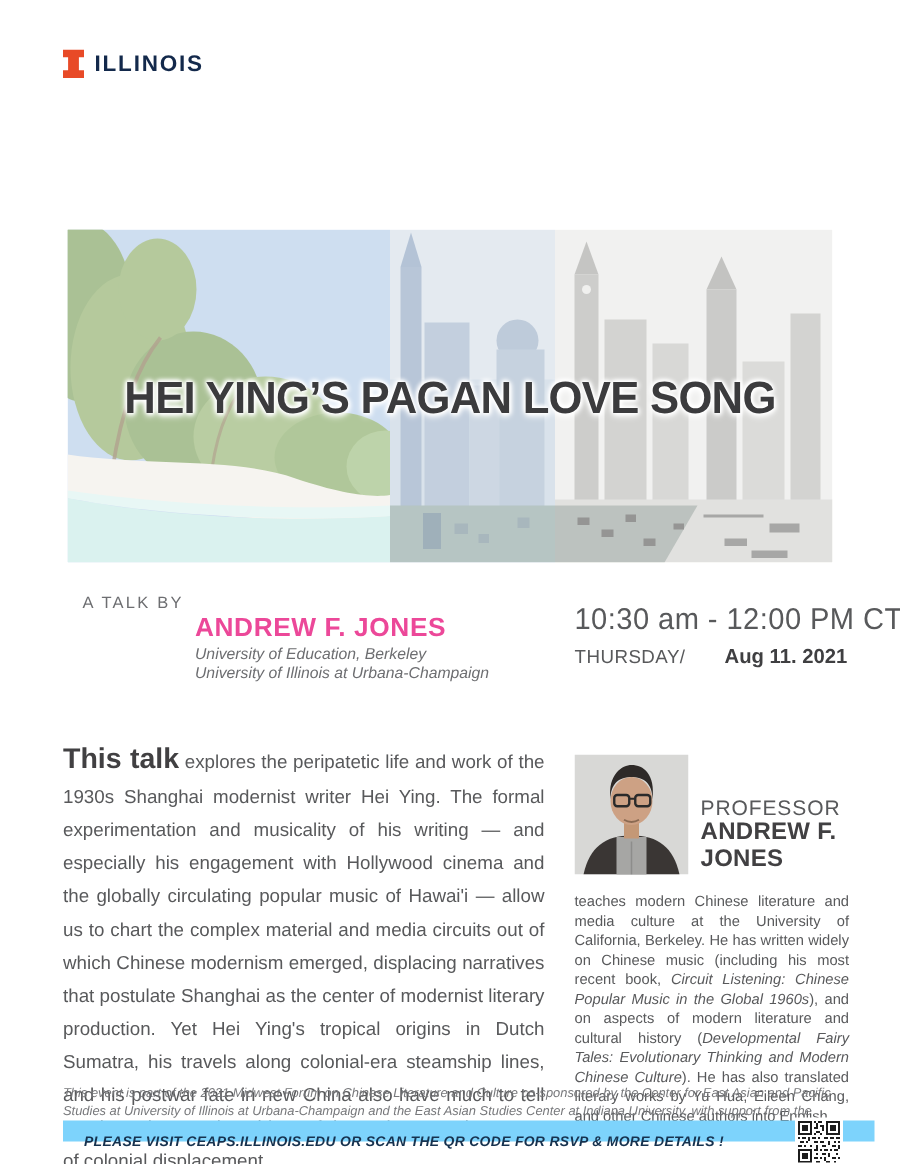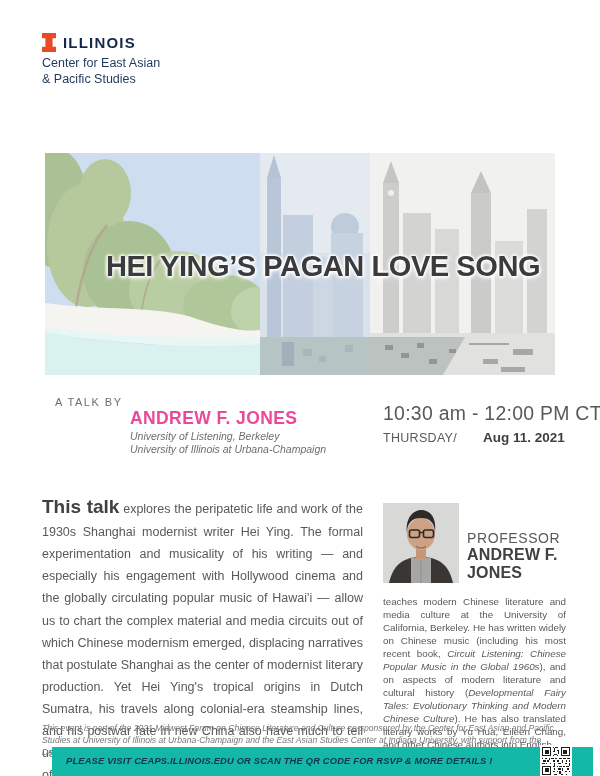--- a/index.html
+++ b/index.html
@@ -14,21 +14,21 @@
   .logo-row { display:flex; align-items:center; gap:7px; }
   .block-i { width:14px; height:19px; display:block; }
   .wordmark { font-size:15px; font-weight:bold; letter-spacing:1.2px; color:#13294B; }
   .unit-name { margin-top:4px; font-size:12.5px; line-height:1.25; color:#1e3a5c; }
   .forum-line { position:absolute; left:42px; top:106px; white-space:nowrap; }
   .forum-title { display:inline-block; font-size:14px; font-weight:bold; color:#4a4a4c;
     letter-spacing:-0.4px; transform:scaleX(0.93); transform-origin:left center; }
   .presents { display:inline-block; font-size:12.5px; color:#606062; margin-left:6px;
     transform:scaleX(0.9); transform-origin:left center; }
   
-  .banner { position:absolute; left:45px; top:153px; width:556px; height:222px; overflow:hidden; }
+  .banner { position:absolute; left:45px; top:153px; width:510px; height:222px; overflow:hidden; }
   .banner svg { display:block; }
   .banner-title {
     position:absolute; left:0; right:0; top:96px; text-align:center;
     font-size:30px; font-weight:bold; color:#3b3b3d; letter-spacing:-0.5px;
     transform:scaleX(0.97);
     text-shadow:0 0 2px #fff, 0 0 4px #fff, 1px 1px 3px #fff, -1px -1px 3px #fff, 0 2px 5px rgba(255,255,255,.9);
     white-space:nowrap;
   }
   
   .talkby-label { position:absolute; left:55px; top:396px; font-size:11px; letter-spacing:1.5px; color:#6d6e71; }
@@ -51,41 +51,37 @@
   .prof-photo { position:absolute; left:0; top:0; width:76px; height:80px; display:block; }
   .prof-heading { position:absolute; left:84px; top:27px; }
   .prof-title { font-size:14px; color:#58595b; letter-spacing:0.6px; }
   .prof-name { font-size:16px; font-weight:bold; color:#414042; line-height:1.15; letter-spacing:0.2px; }
   .prof-bio { position:absolute; left:0; top:92px; width:183px; font-size:9.8px; color:#58595b;
     line-height:1.33; text-align:justify; }
   .bio-italic { font-style:italic; }
   
   .disclaimer { position:absolute; left:42px; top:722px; width:530px; font-size:8.6px;
     font-style:italic; color:#77787b; line-height:1.4; }
-  .footer-bar { position:absolute; left:52px; top:747px; width:541px; height:29px; background:#14b8a6; }
+  .footer-bar { position:absolute; left:42px; top:747px; width:541px; height:14px; background:#7dd3fc; }
   .footer-cta { position:absolute; left:14px; top:9px; font-size:9.3px; font-weight:bold;
     font-style:italic; color:#16324f; letter-spacing:0.2px; white-space:nowrap; }
   .qr { position:absolute; right:21px; top:-2px; width:32px; height:32px; background:#fff; padding:2px; }
   .qr svg { display:block; width:28px; height:28px; }
 </style>
 </head>
 <body>
 
 <div class="page">
 
   <div class="logo-block">
     <div class="logo-row">
       <svg class="block-i" viewBox="0 0 14 19" aria-hidden="true">
         <path d="M0,0 H14 V5.2 H10.6 V13.8 H14 V19 H0 V13.8 H3.4 V5.2 H0 Z" fill="#E84A27"></path>
       </svg>
       <span class="wordmark">ILLINOIS</span>
-    </div>
-    <div class="unit-name">
-      <div>Center for East Asian</div>
-      <div>&amp; Pacific Studies</div>
     </div>
   </div>
 
 
   <div class="banner">
     <svg width="510" height="222" viewBox="0 0 510 222" aria-hidden="true">
 
       <rect x="0" y="0" width="215" height="222" fill="#b5cde9"></rect>
       <g fill="#87ab68">
         <ellipse cx="10" cy="55" rx="34" ry="60" fill="#7fa25e"></ellipse>
@@ -143,21 +139,21 @@
       </g>
 
       <rect x="0" y="0" width="510" height="222" fill="#ffffff" opacity="0.34"></rect>
     </svg>
     <div class="banner-title">HEI YING’S PAGAN LOVE SONG</div>
   </div>
 
   <div class="talkby-label">A TALK BY</div>
   <div class="speaker-block">
     <div class="speaker-name">ANDREW F. JONES</div>
-    <div class="speaker-affil">University of Listening, Berkeley</div>
+    <div class="speaker-affil">University of Education, Berkeley</div>
     <div class="speaker-affil">University of Illinois at Urbana-Champaign</div>
   </div>
   <div class="time-block">
     <div class="time-main">10:30 am - 12:00 PM CT</div>
     <div class="date-row">
       <span class="day-label">THURSDAY/</span>
       <span class="date-label">Aug 11. 2021</span>
     </div>
   </div>
 

